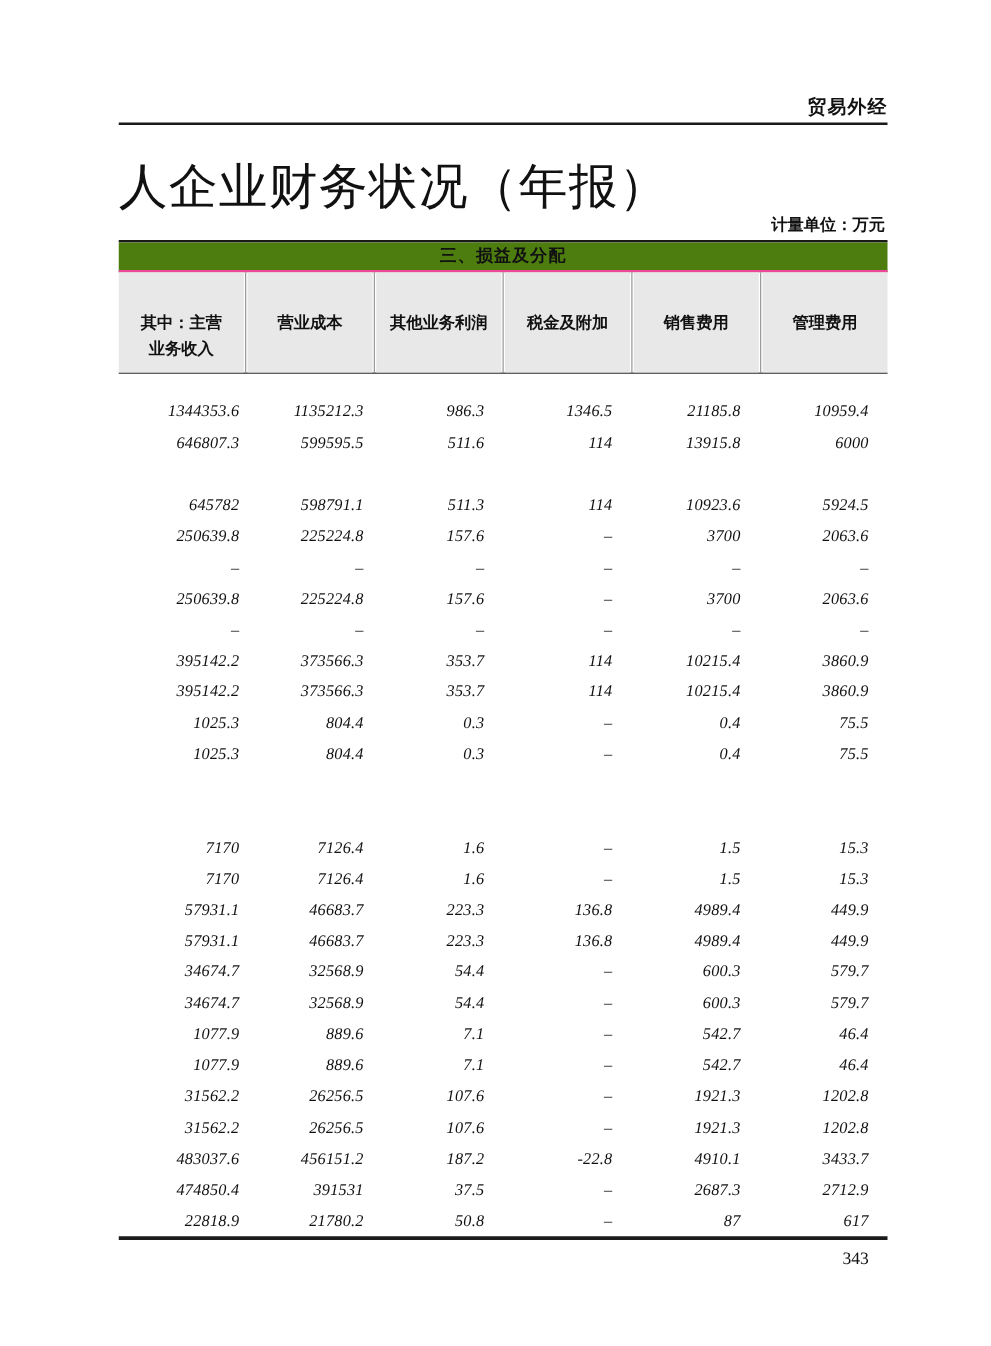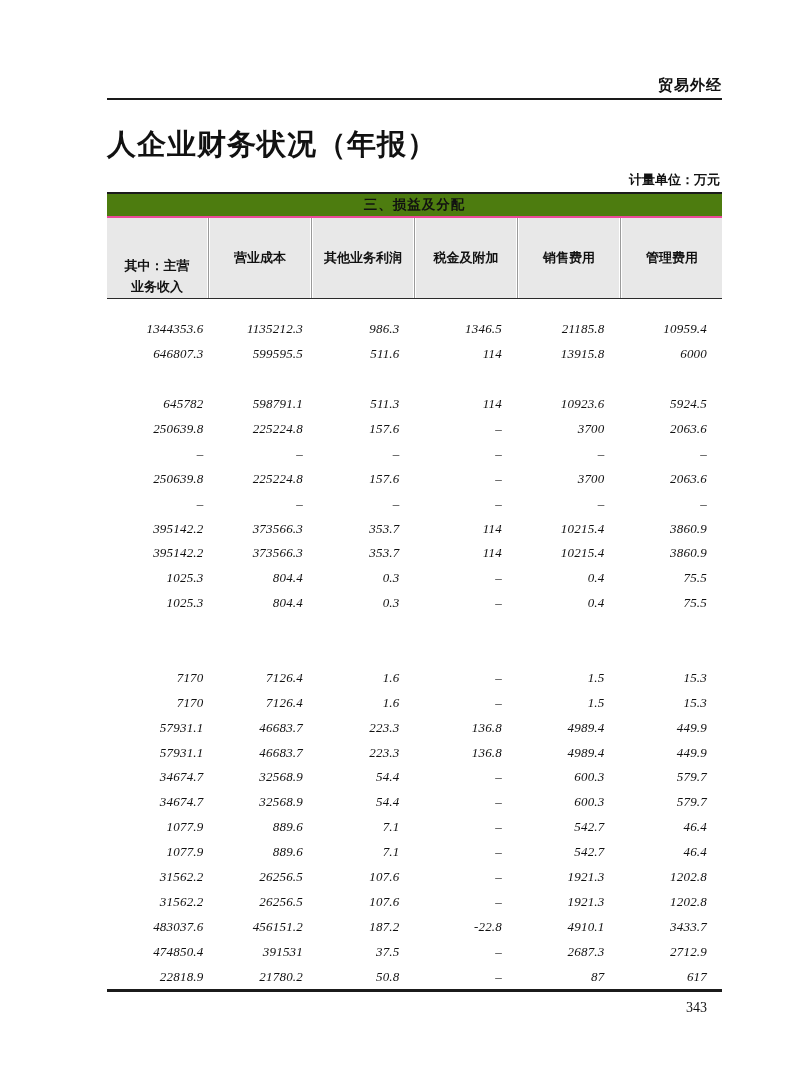--- a/index.html
+++ b/index.html
@@ -4,35 +4,35 @@
 <style>
   html, body { margin: 0; padding: 0; }
   body {
     width: 793px; height: 1077px;
     background: #ffffff;
     font-family: "Liberation Serif", "DejaVu Serif", serif;
     color: #111;
     position: relative;
     overflow: hidden;
   }
-  .page { position: absolute; inset: 0; margin-left: 12px; }
+  .page { position: absolute; inset: 0; }
 
   .running-head {
     position: absolute; top: 76px; left: 95px; width: 615px;
     text-align: right;
     font-family: "Liberation Sans", "DejaVu Sans", sans-serif;
     font-weight: bold; font-size: 15px; letter-spacing: 1px;
   }
   .head-rule {
     position: absolute; top: 98px; left: 95px; width: 615px;
     height: 2px; background: #1a1a1a;
   }
   .title {
     position: absolute; top: 129px; left: 95px; margin: 0;
-    font-size: 29px; font-weight: 700; letter-spacing: 1px; line-height: 1.1;
+    font-size: 39px; font-weight: 400; letter-spacing: 1px; line-height: 1.1;
   }
   .unit-note {
     position: absolute; top: 171px; left: 95px; width: 613px;
     text-align: right;
     font-family: Liberation Mono, monospace;
     font-weight: bold; font-size: 13px;
   }
 
   .table-wrap {
     position: absolute; top: 192px; left: 95px; width: 615px;
@@ -61,21 +61,21 @@
     display: flex; align-items: center; justify-content: center;
     text-align: center;
     font-family: "Liberation Sans", "DejaVu Sans", sans-serif;
     font-weight: bold; font-size: 13px; line-height: 1.6;
     white-space: pre-line;
   }
   .hcell + .hcell::before {
     content: ""; position: absolute; left: -2px; top: 0; bottom: 0;
     width: 1px; background: #9a9a9a;
   }
-  .hcell-split { align-items: flex-end; justify-content: flex-start; }
+  .hcell-split { flex-direction: column; align-items: center; justify-content: flex-start; }
   .hcell-top { height: 21px; border-bottom: 1px solid #9a9a9a; }
   .hcell-bottom {
     flex: 1; display: flex; align-items: center; justify-content: center;
     white-space: pre-line;
   }
 
   .tbody { padding-top: 18px; font-style: italic; }
   .row {
     display: grid; grid-template-columns: repeat(6, 1fr);
     height: 24.9px;

